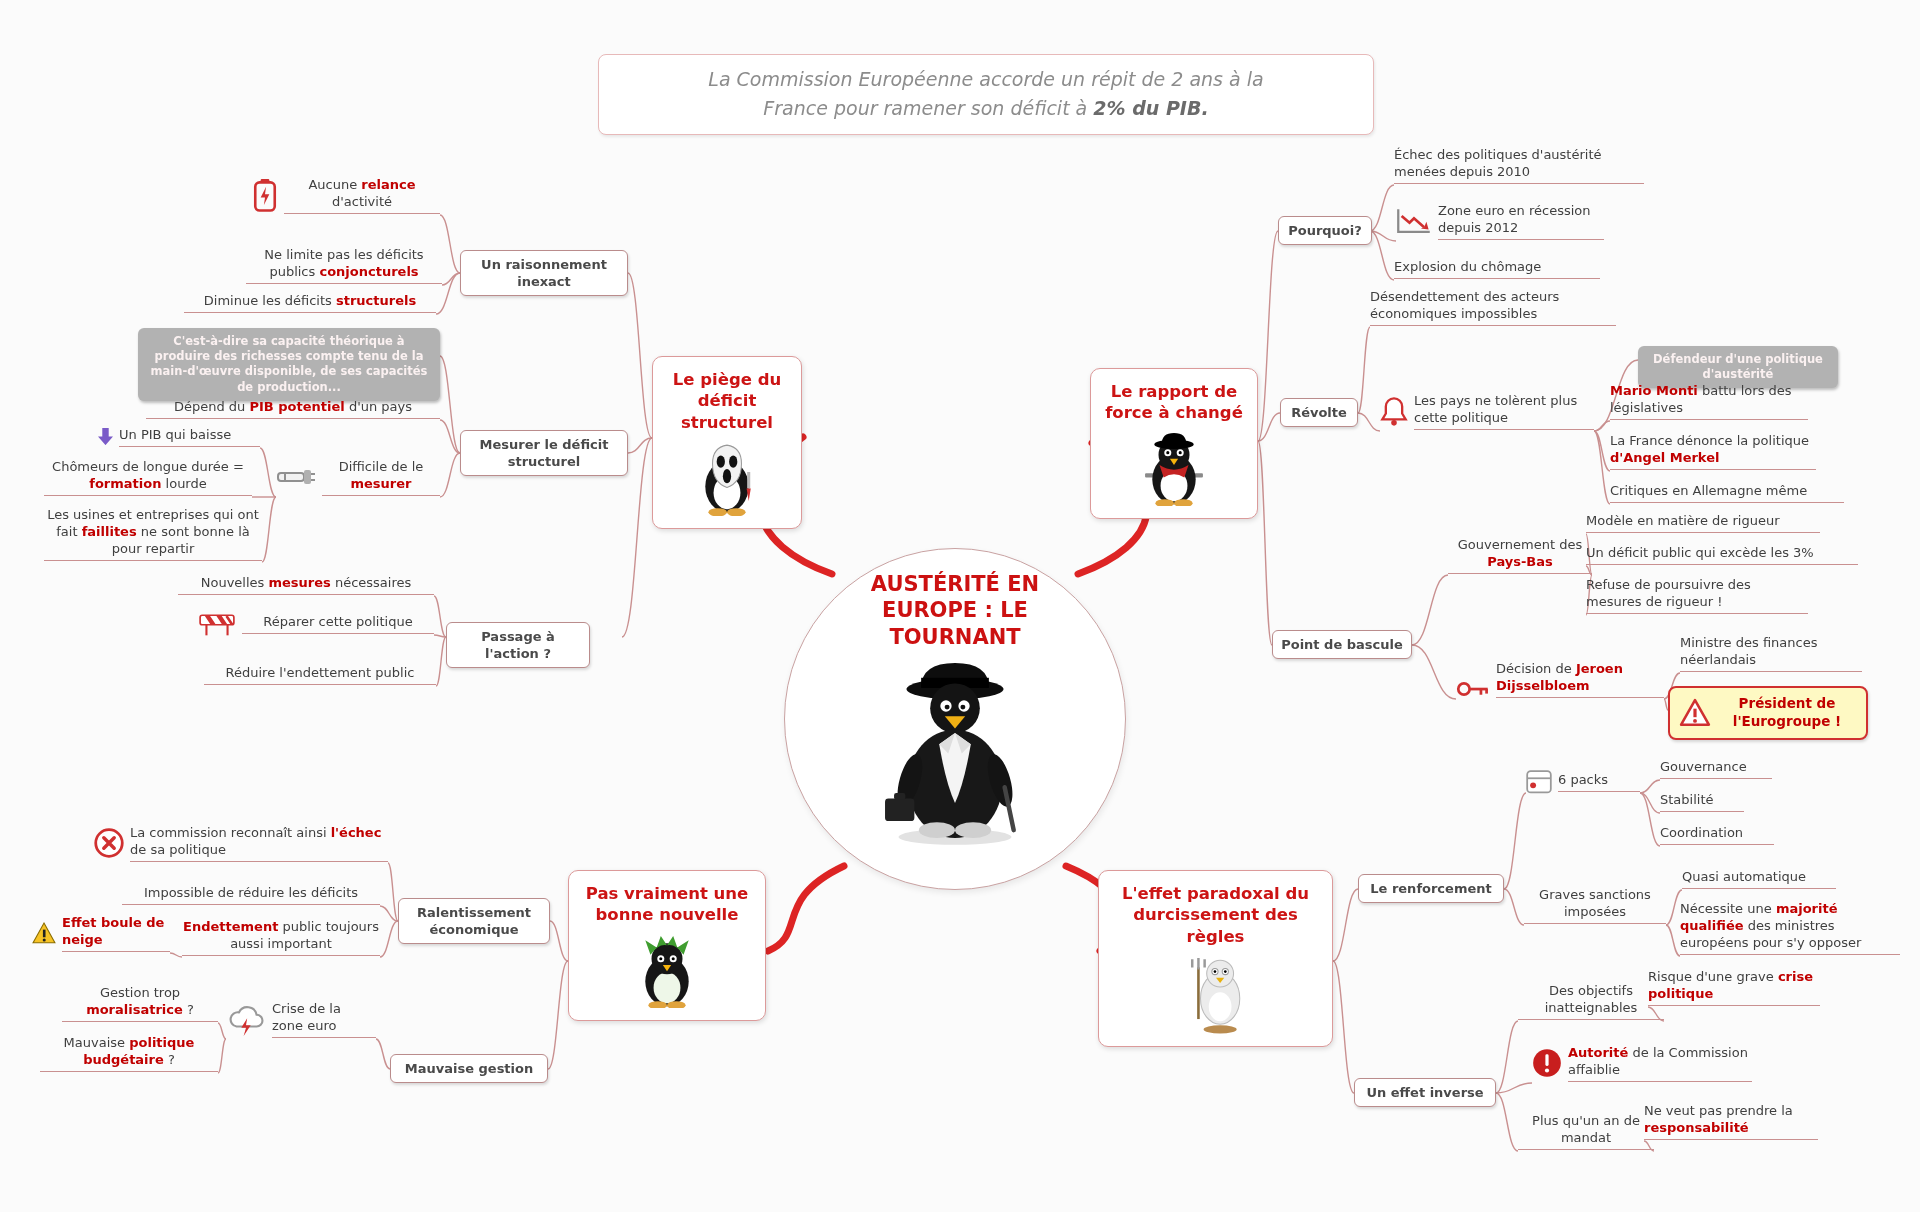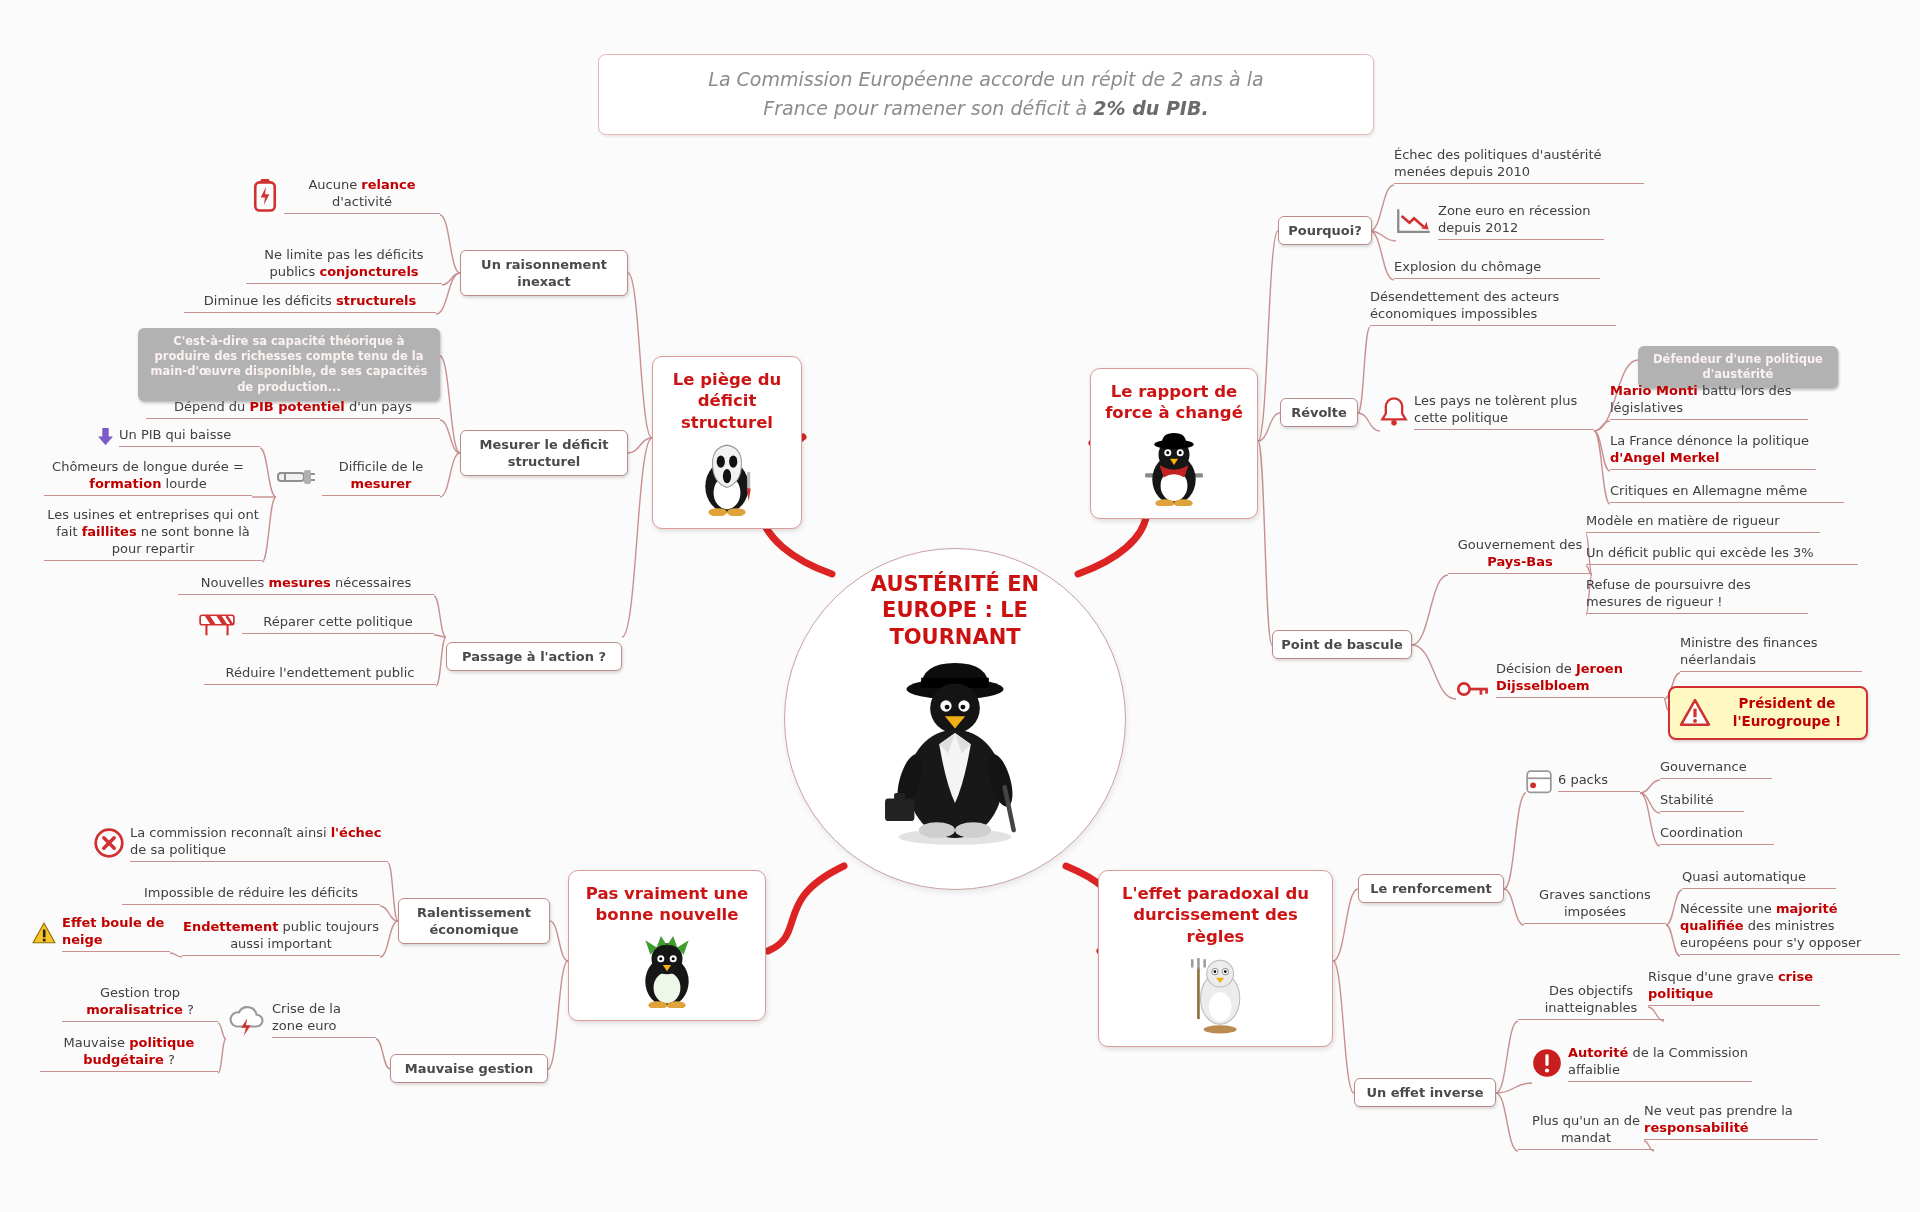--- a/index.html
+++ b/index.html
@@ -224,21 +224,21 @@
             <ellipse cx="34" cy="72" rx="16" ry="4" fill="#b98b4e"></ellipse>
           </svg>
         </span>
       </div>
       <div class="node topic" style="left: 460px; top: 250px; width: 168px;">
         <span class="txt"><span>Un raisonnement inexact</span></span>
       </div>
       <div class="node topic" style="left: 460px; top: 430px; width: 168px;">
         <span class="txt"><span>Mesurer le déficit structurel</span></span>
       </div>
-      <div class="node topic" style="left: 446px; top: 642px; width: 176px; justify-content: flex-end;">
+      <div class="node topic" style="left: 446px; top: 622px; width: 144px; justify-content: flex-end;">
         <span class="txt"><span>Passage à l'action ?</span></span>
       </div>
       <div class="node topic" style="left: 1278px; top: 216px; width: 94px;">
         <span class="txt"><span>Pourquoi?</span></span>
       </div>
       <div class="node topic" style="left: 1280px; top: 398px; width: 78px;">
         <span class="txt"><span>Révolte</span></span>
       </div>
       <div class="node topic" style="left: 1272px; top: 630px; width: 140px;">
         <span class="txt"><span>Point de bascule</span></span>

